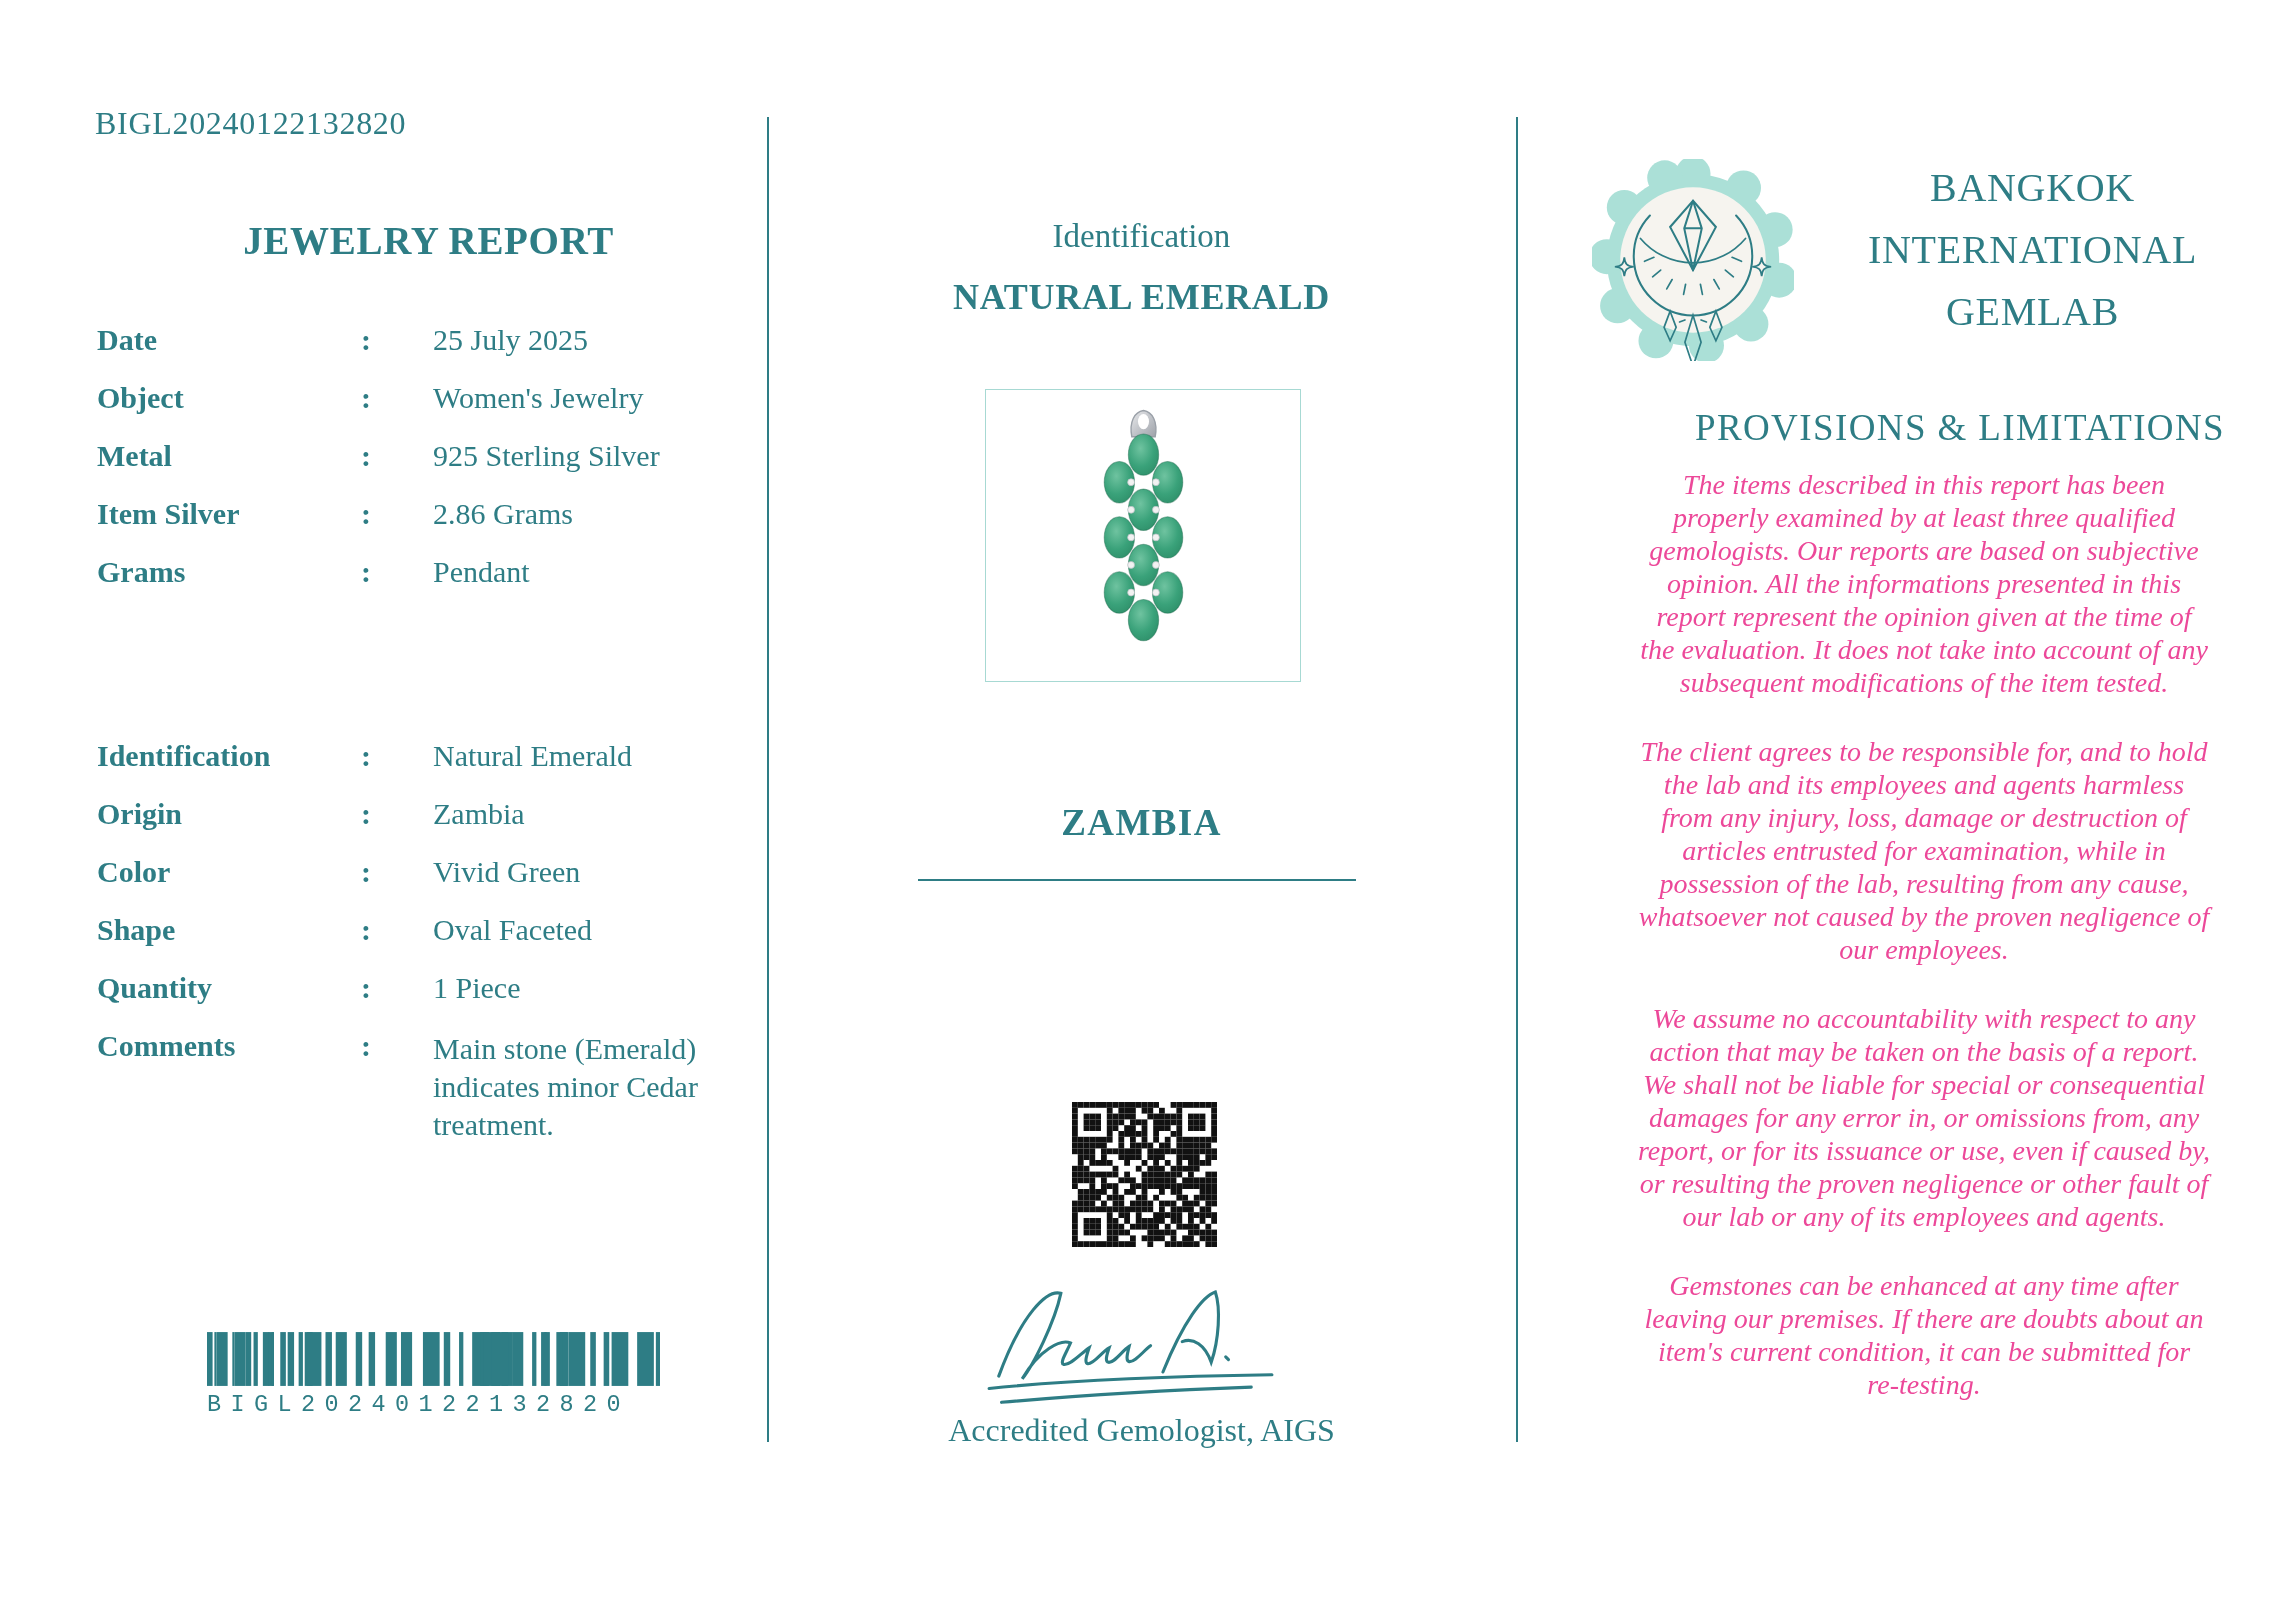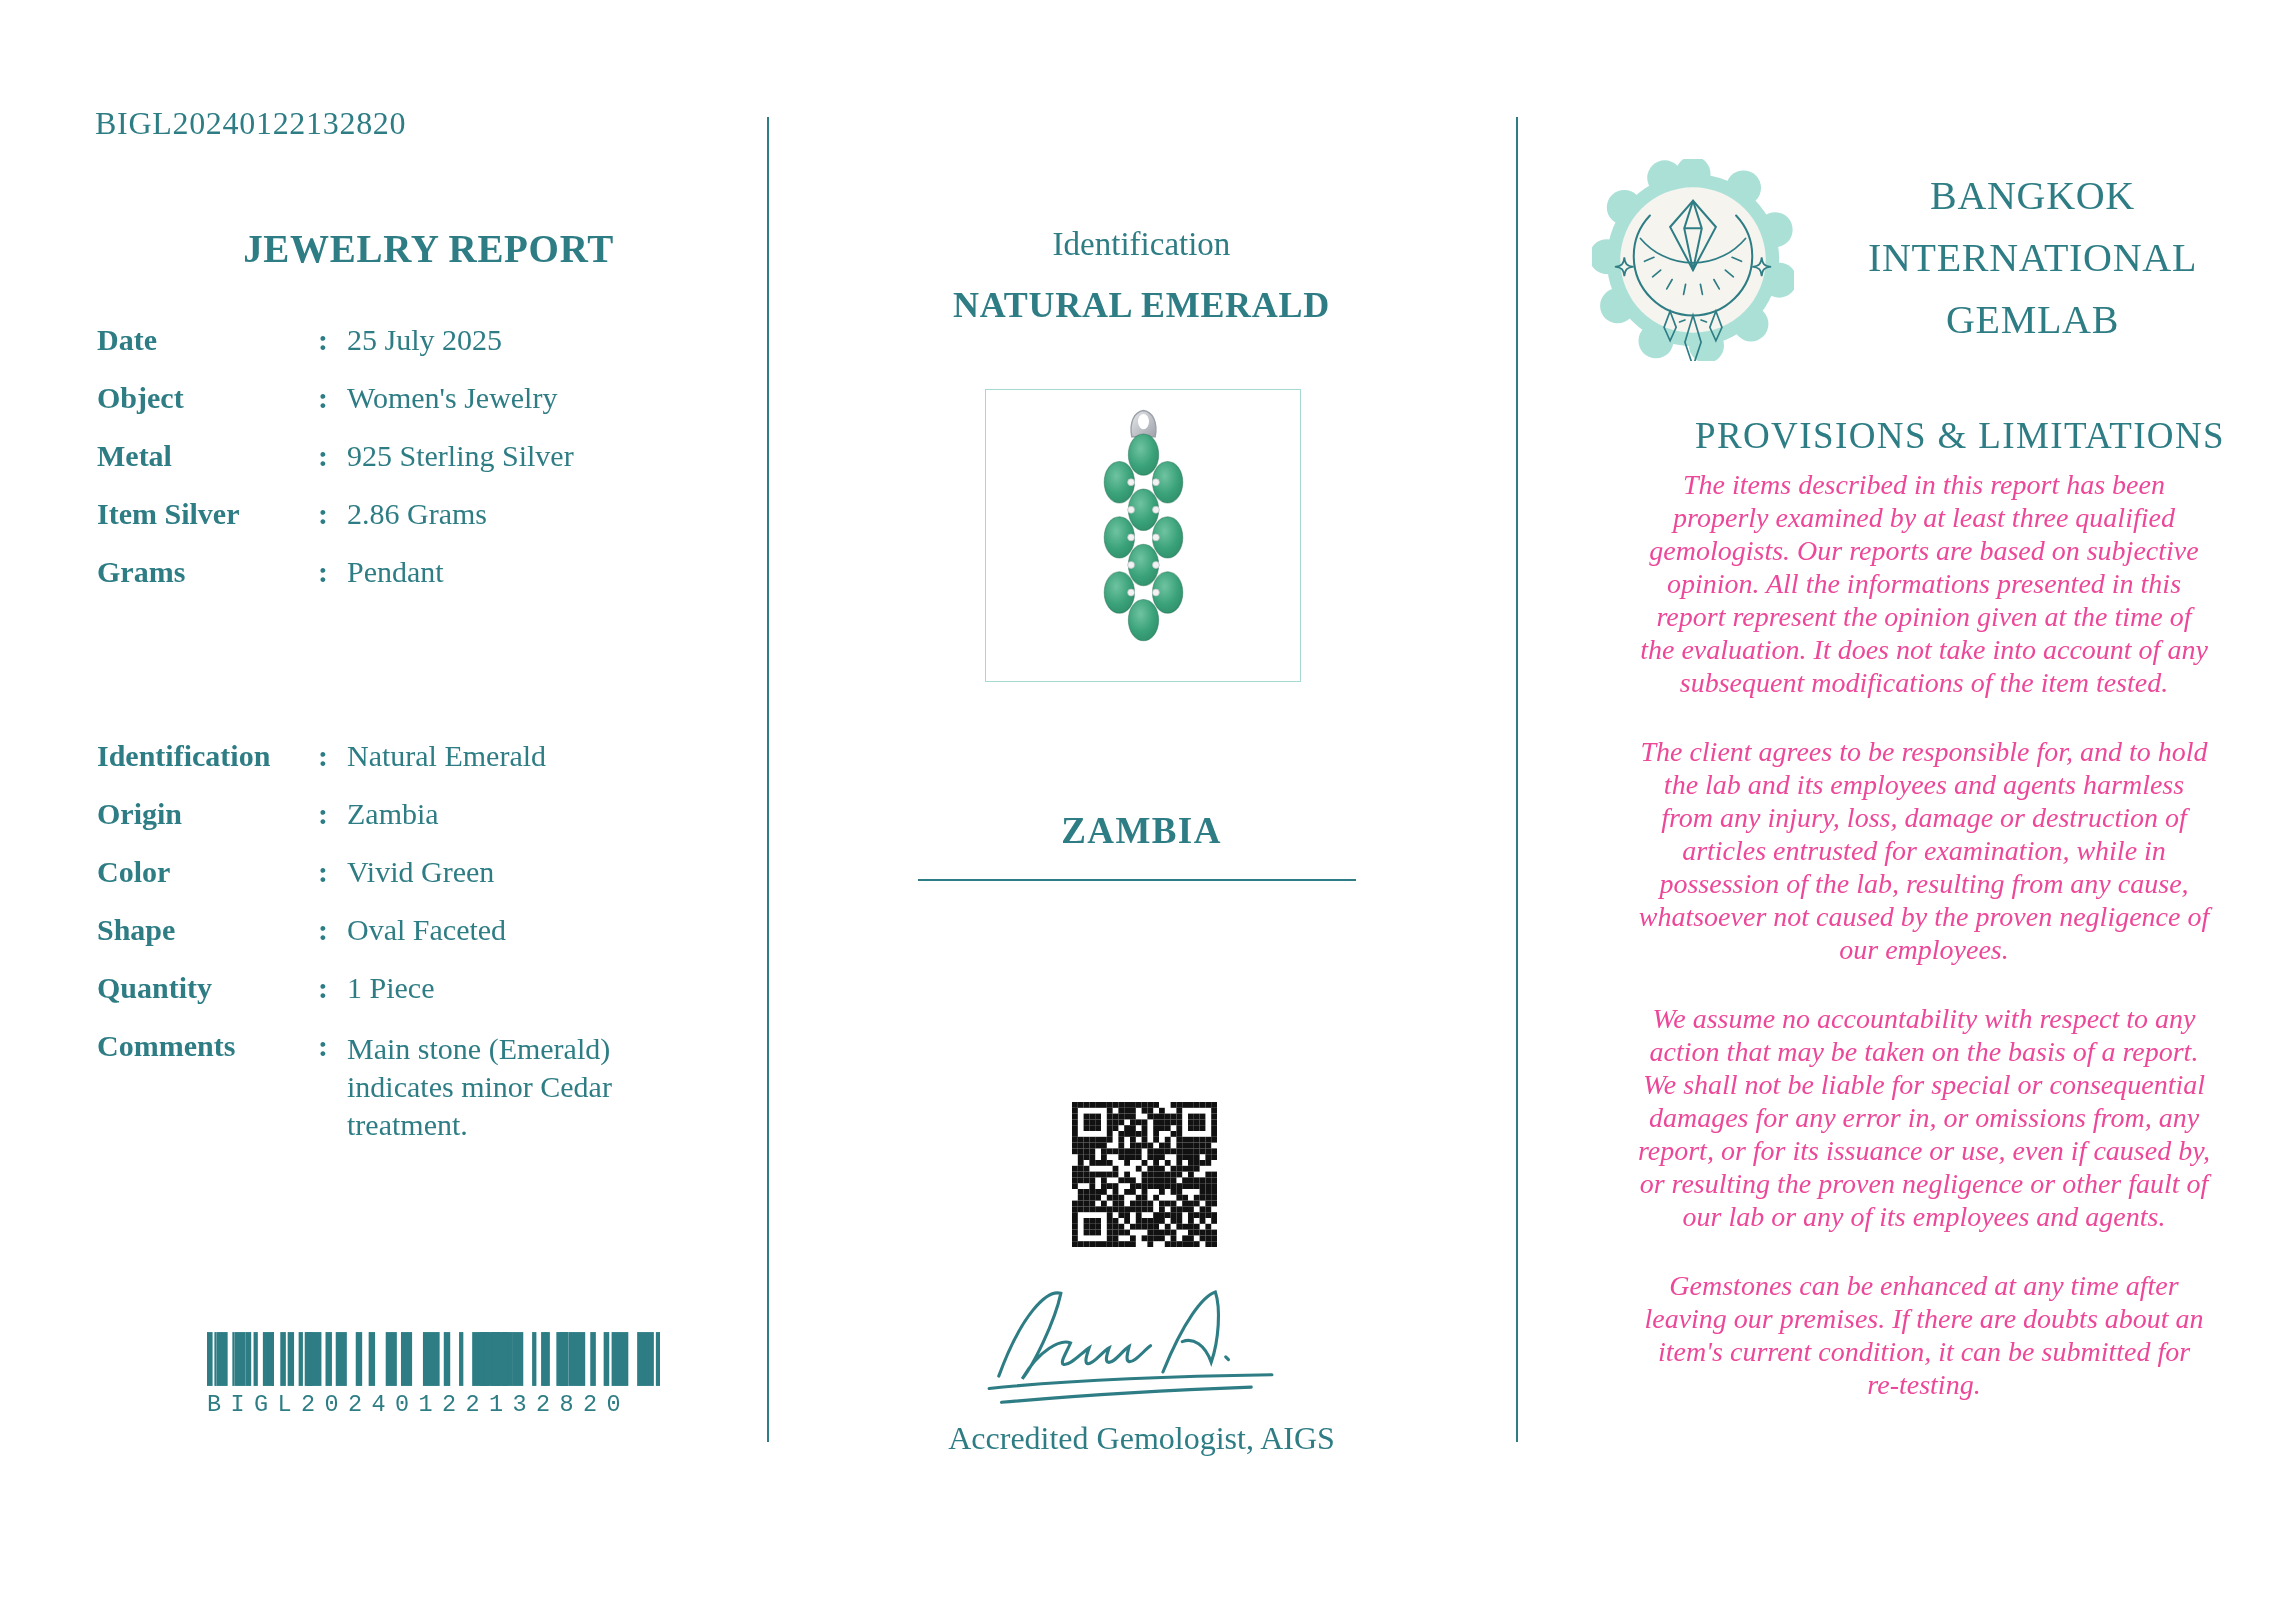--- a/index.html
+++ b/index.html
@@ -1,30 +1,30 @@
 <!DOCTYPE html>
 <html style="font-size:11px"><head>
 <meta charset="utf-8">
 <style>
   html,body{margin:0;padding:0;background:#ffffff;}
   .page{position:relative;width:2284px;height:1617px;background:#ffffff;overflow:hidden;
         font-family:"Liberation Serif", serif;color:#2e7d85;}
   .abs{position:absolute;}
-  .center{text-align:center;margin-top:8px;}
+  .center{text-align:center;}
   .ml{white-space:pre-line;}
 
   
   .vdiv{position:absolute;top:117px;height:1325px;width:2.1px;background:#2e7d85;}
 
   
   .report-number{left:95px;top:105px;font-size:32px;letter-spacing:0.7px;}
   .left-title{left:97px;top:218px;width:663px;font-size:39px;font-weight:700;letter-spacing:0.7px;}
   .kv{left:97px;width:676px;}
   .kv-row{display:grid;grid-template-columns:221px 29px 1fr;margin-bottom:26px;
-          font-size:30px;line-height:32px;}
+          font-size:30px;line-height:32px;gap:43px;}
   .kv-row .lbl{font-weight:700;}
   .kv-row .colon{font-weight:700;}
   .analysis-title{left:97px;top:627px;width:663px;font-size:35px;font-weight:700;}
   .comments-val{line-height:38px;}
 
   .barcode-wrap{left:207px;top:1332px;width:453px;}
   .barcode-text{font-family:"Liberation Mono", monospace;font-size:23.5px;letter-spacing:0.40em;
                 color:#2e7d85;margin-top:2.8px;white-space:nowrap;}
 
   

